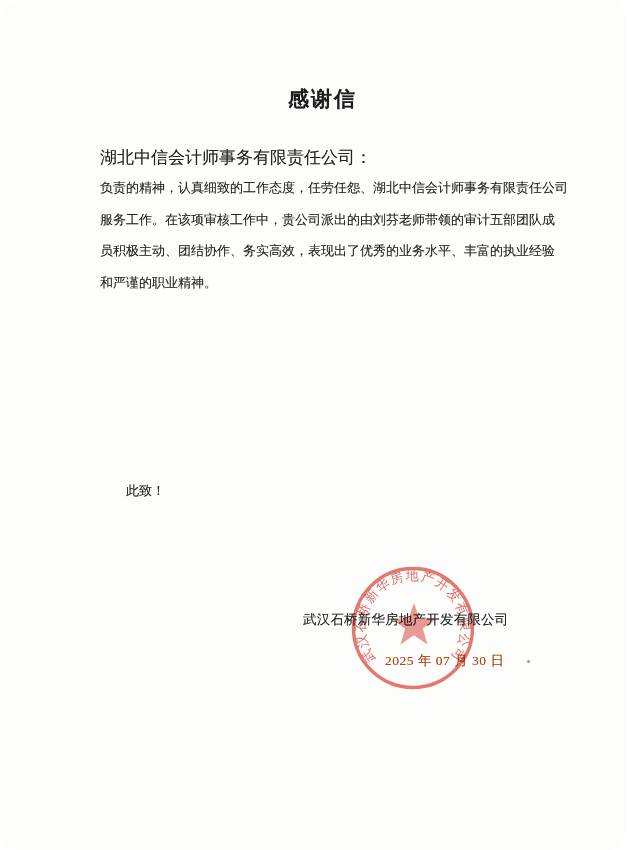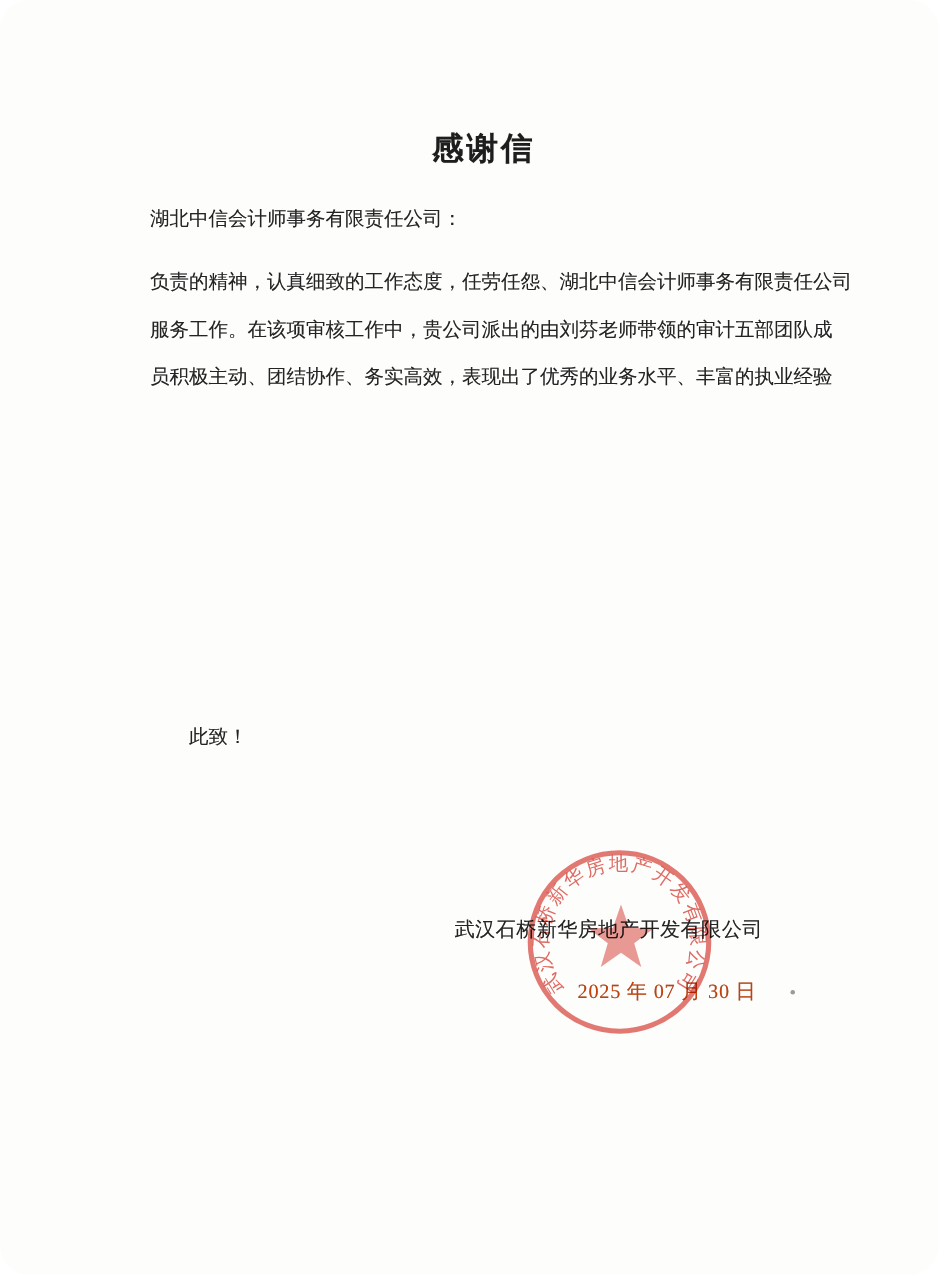--- a/index.html
+++ b/index.html
@@ -21,22 +21,22 @@
     top:86px;left:100px;width:445px;
     text-align:center;
     font-size:21px;line-height:26px;
     font-weight:bold;
     letter-spacing:2px;
     color:#1d1d1d;
     text-shadow:0 0 0.5px rgba(0,0,0,0.35);
   }
   .salutation{
     position:absolute;
-    top:136px;left:100px;width:445px;
-    font-size:13px;line-height:20px;
+    top:148px;left:100px;width:445px;
+    font-size:17px;line-height:20px;
     color:#242424;
     text-shadow:0 0 0.4px rgba(0,0,0,0.3);
   }
   .para{
     position:absolute;
     left:100px;width:445px;
     font-size:13px;
     color:#242424;
     text-shadow:0 0 0.4px rgba(0,0,0,0.3);
   }
@@ -103,20 +103,21 @@
 <div class="page">
 
   <div class="title">感谢信</div>
 
   <div class="salutation">湖北中信会计师事务有限责任公司：</div>
 
   <div class="para para1">
     <div class="line">负责的精神，认真细致的工作态度，任劳任怨、湖北中信会计师事务有限责任公司</div>
     <div class="line">服务工作。在该项审核工作中，贵公司派出的由刘芬老师带领的审计五部团队成</div>
     <div class="line">员积极主动、团结协作、务实高效，表现出了优秀的业务水平、丰富的执业经验</div>
+    <div class="line last">和严谨的职业精神。</div>
   </div>
 
   <div class="para para2">
   </div>
 
   <div class="closing">此致！</div>
 
   <div class="sig-company">武汉石桥新华房地产开发有限公司</div>
 
   <div class="sig-date">2025 年 07 月 30 日</div>

